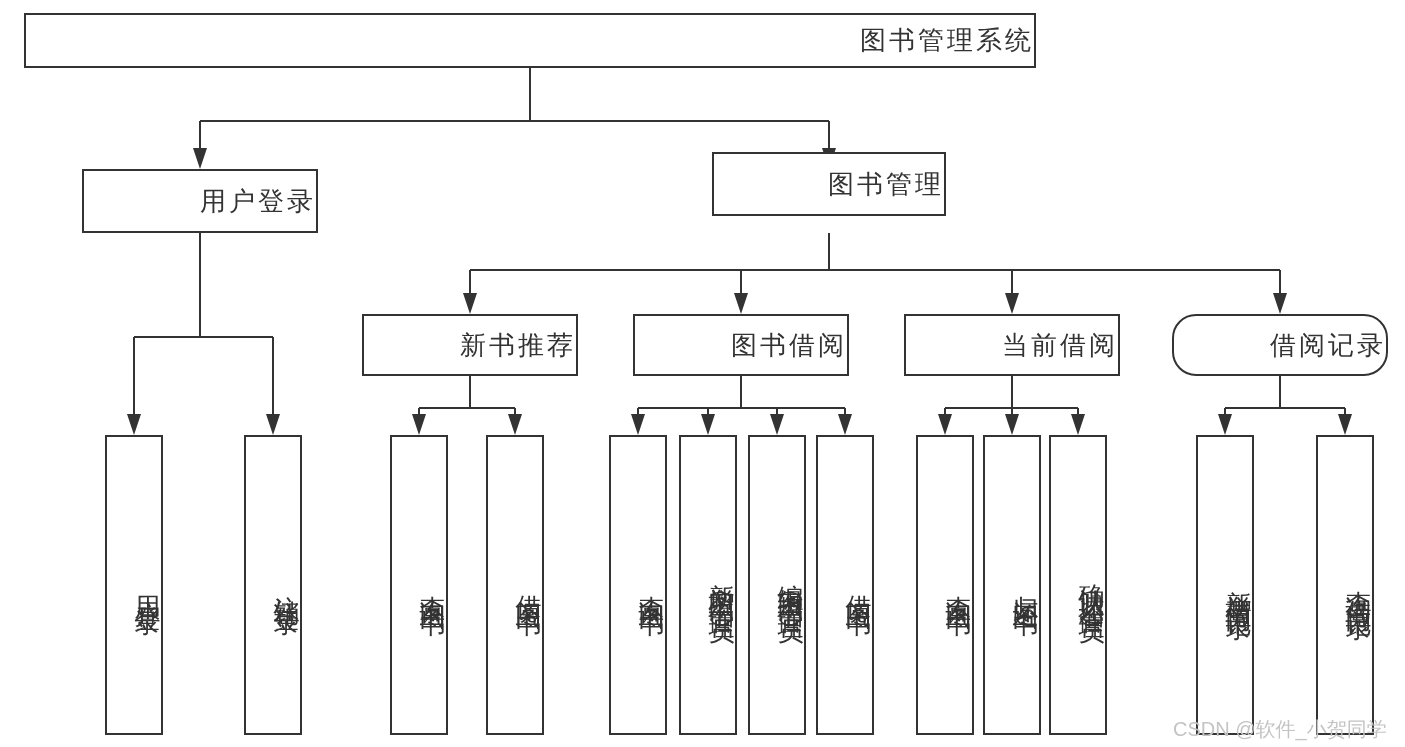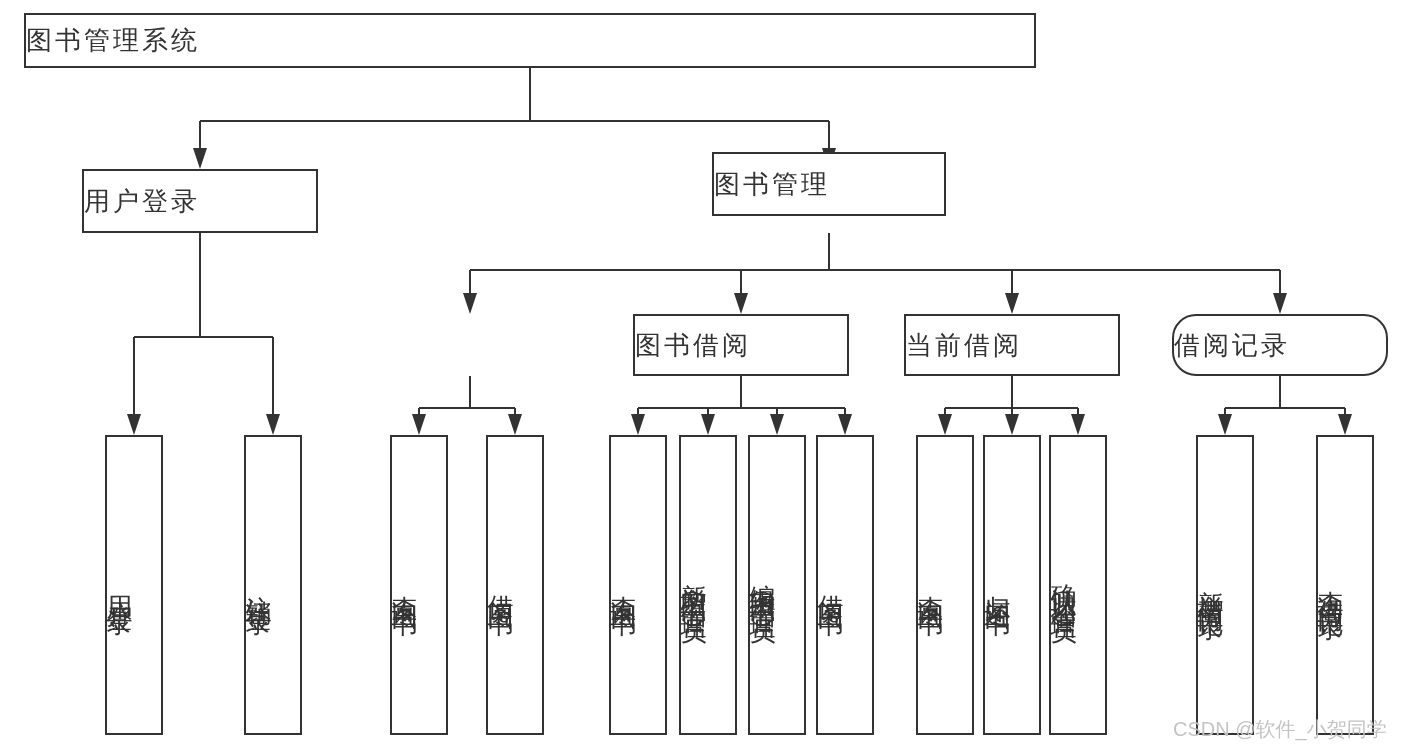--- a/index.html
+++ b/index.html
@@ -21,21 +21,21 @@
     top: 0;
     z-index: 1;
   }
   .node {
     position: absolute;
     box-sizing: border-box;
     background: #ffffff;
     border: 2px solid #333333;
     display: flex;
     align-items: center;
-    justify-content: flex-start;
+    justify-content: flex-end;
     z-index: 2;
   }
   .node .label {
     color: #333333;
     font-size: 26px;
     letter-spacing: 3px;
     white-space: nowrap;
   }
   .vnode .label {
     writing-mode: vertical-rl;
@@ -118,20 +118,23 @@
     <span class="label">图书管理系统</span>
   </div>
 
   <div class="node" style="left:82px; top:169px; width:236px; height:64px;">
     <span class="label">用户登录</span>
   </div>
   <div class="node" style="left:712px; top:152px; width:234px; height:64px;">
     <span class="label">图书管理</span>
   </div>
 
+  <div class="node" style="left:362px; top:314px; width:216px; height:62px;">
+    <span class="label">新书推荐</span>
+  </div>
   <div class="node" style="left:904px; top:314px; width:216px; height:62px;">
     <span class="label">当前借阅</span>
   </div>
   <div class="node" style="left:633px; top:314px; width:216px; height:62px;">
     <span class="label">图书借阅</span>
   </div>
   <div class="node" style="left:1172px; top:314px; width:216px; height:62px;border-radius:24px;">
     <span class="label">借阅记录</span>
   </div>
 

